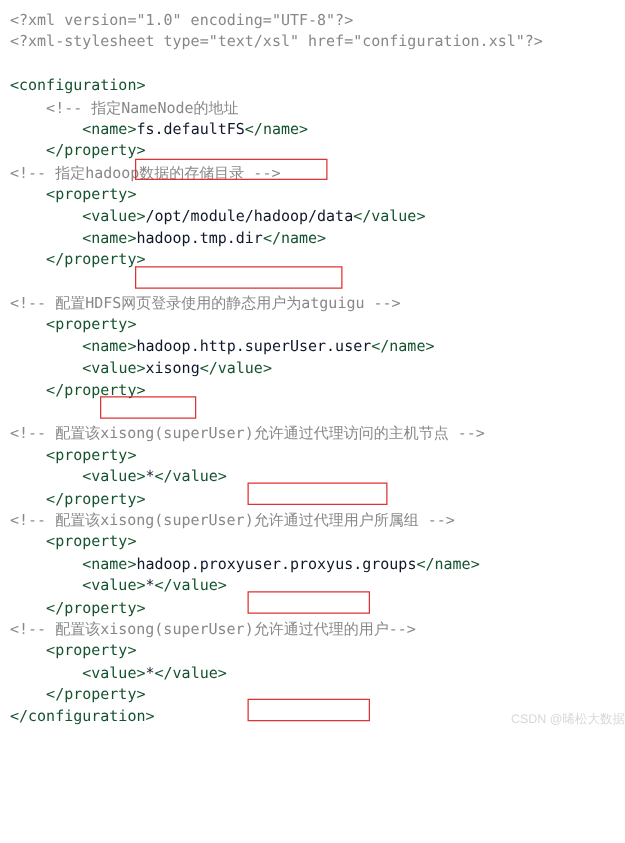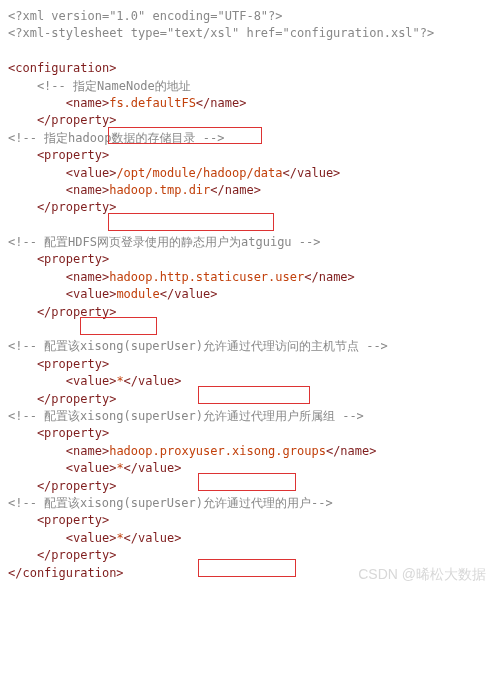--- a/index.html
+++ b/index.html
@@ -8,33 +8,33 @@
     background: #ffffff;
     font-family: "Consolas", "Monaco", monospace;
     font-size: 12px;
     line-height: 1.45;
     width: 500px;
     box-sizing: border-box;
     position: relative;
   }
   .line { white-space: pre; }
   .gray { color: #888888; }
-  .teal { color: #7f1d1d; }
-  .text { color: #c2410c; }
+  .teal { color: #14532d; }
+  .text { color: #0f172a; }
   .highlight-box {
     position: absolute;
     border: 1px solid #d33;
     pointer-events: none;
   }
   .watermark {
     position: absolute;
     bottom: 6px;
-    right: 14px;
+    right: 0;
     color: #d8d8d8;
-    font-size: 14px;
+    font-size: 10px;
     font-family: sans-serif;
   }
 </style>
 </head>
 <body>
 
 <div>
 <div class="line gray">&lt;?xml version="1.0" encoding="UTF-8"?&gt;</div>
 <div class="line gray">&lt;?xml-stylesheet type="text/xsl" href="configuration.xsl"?&gt;</div>
 <div class="line">&nbsp;</div>
@@ -46,33 +46,33 @@
 
 <div class="line gray">&lt;!-- 指定hadoop数据的存储目录 --&gt;</div>
 <div class="line teal">    &lt;property&gt;</div>
 <div class="line"><span class="teal">        &lt;value&gt;</span><span class="text">/opt/module/hadoop/data</span><span class="teal">&lt;/value&gt;</span></div>
 <div class="line"><span class="teal">        &lt;name&gt;</span><span class="text">hadoop.tmp.dir</span><span class="teal">&lt;/name&gt;</span></div>
 <div class="line teal">    &lt;/property&gt;</div>
 <div class="line">&nbsp;</div>
 
 <div class="line gray">&lt;!-- 配置HDFS网页登录使用的静态用户为atguigu --&gt;</div>
 <div class="line teal">    &lt;property&gt;</div>
-<div class="line"><span class="teal">        &lt;name&gt;</span><span class="text">hadoop.http.staticuser.user</span><span class="teal">&lt;/name&gt;</span></div>
-<div class="line"><span class="teal">        &lt;val</span><span class="teal">ue&gt;</span><span class="text">module</span><span class="teal">&lt;/value&gt;</span></div>
+<div class="line"><span class="teal">        &lt;name&gt;</span><span class="text">hadoop.http.superUser.user</span><span class="teal">&lt;/name&gt;</span></div>
+<div class="line"><span class="teal">        &lt;val</span><span class="teal">ue&gt;</span><span class="text">xisong</span><span class="teal">&lt;/value&gt;</span></div>
 <div class="line teal">    &lt;/property&gt;</div>
 <div class="line">&nbsp;</div>
 
 <div class="line gray">&lt;!-- 配置该xisong(superUser)允许通过代理访问的主机节点 --&gt;</div>
 <div class="line teal">    &lt;property&gt;</div>
 <div class="line"><span class="teal">        &lt;value&gt;</span><span class="text">*</span><span class="teal">&lt;/value&gt;</span></div>
 <div class="line teal">    &lt;/property&gt;</div>
 
 <div class="line gray">&lt;!-- 配置该xisong(superUser)允许通过代理用户所属组 --&gt;</div>
 <div class="line teal">    &lt;property&gt;</div>
-<div class="line"><span class="teal">        &lt;name&gt;</span><span class="text">hadoop.proxyus</span><span class="text">er.xisong.gro</span><span class="text">ups</span><span class="teal">&lt;/name&gt;</span></div>
+<div class="line"><span class="teal">        &lt;name&gt;</span><span class="text">hadoop.proxyus</span><span class="text">er.proxyus.gro</span><span class="text">ups</span><span class="teal">&lt;/name&gt;</span></div>
 <div class="line"><span class="teal">        &lt;value&gt;</span><span class="text">*</span><span class="teal">&lt;/value&gt;</span></div>
 <div class="line teal">    &lt;/property&gt;</div>
 
 <div class="line gray">&lt;!-- 配置该xisong(superUser)允许通过代理的用户--&gt;</div>
 <div class="line teal">    &lt;property&gt;</div>
 <div class="line"><span class="teal">        &lt;value&gt;</span><span class="text">*</span><span class="teal">&lt;/value&gt;</span></div>
 <div class="line teal">    &lt;/property&gt;</div>
 
 <div class="line teal">&lt;/configuration&gt;</div>
 </div>

